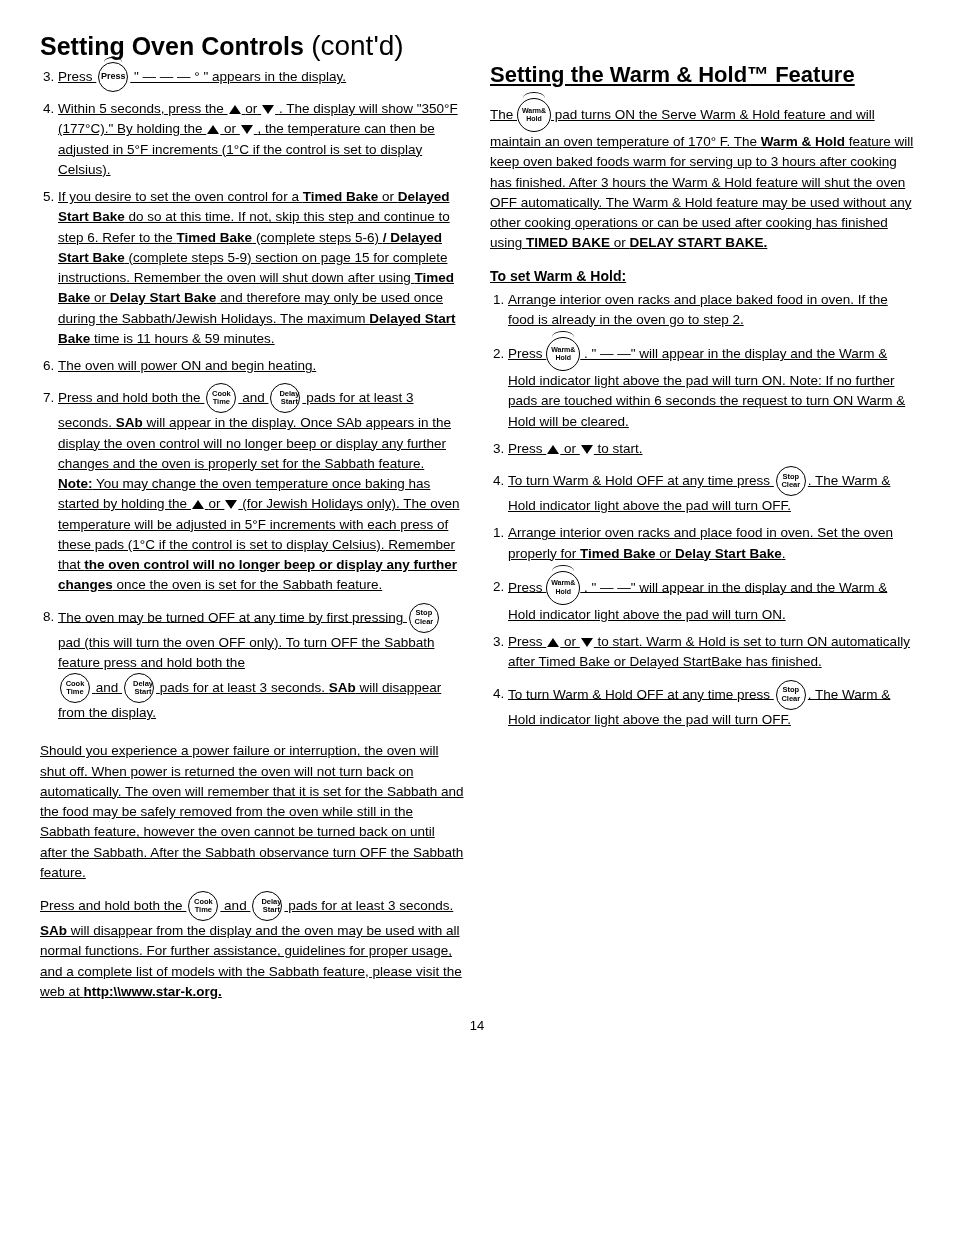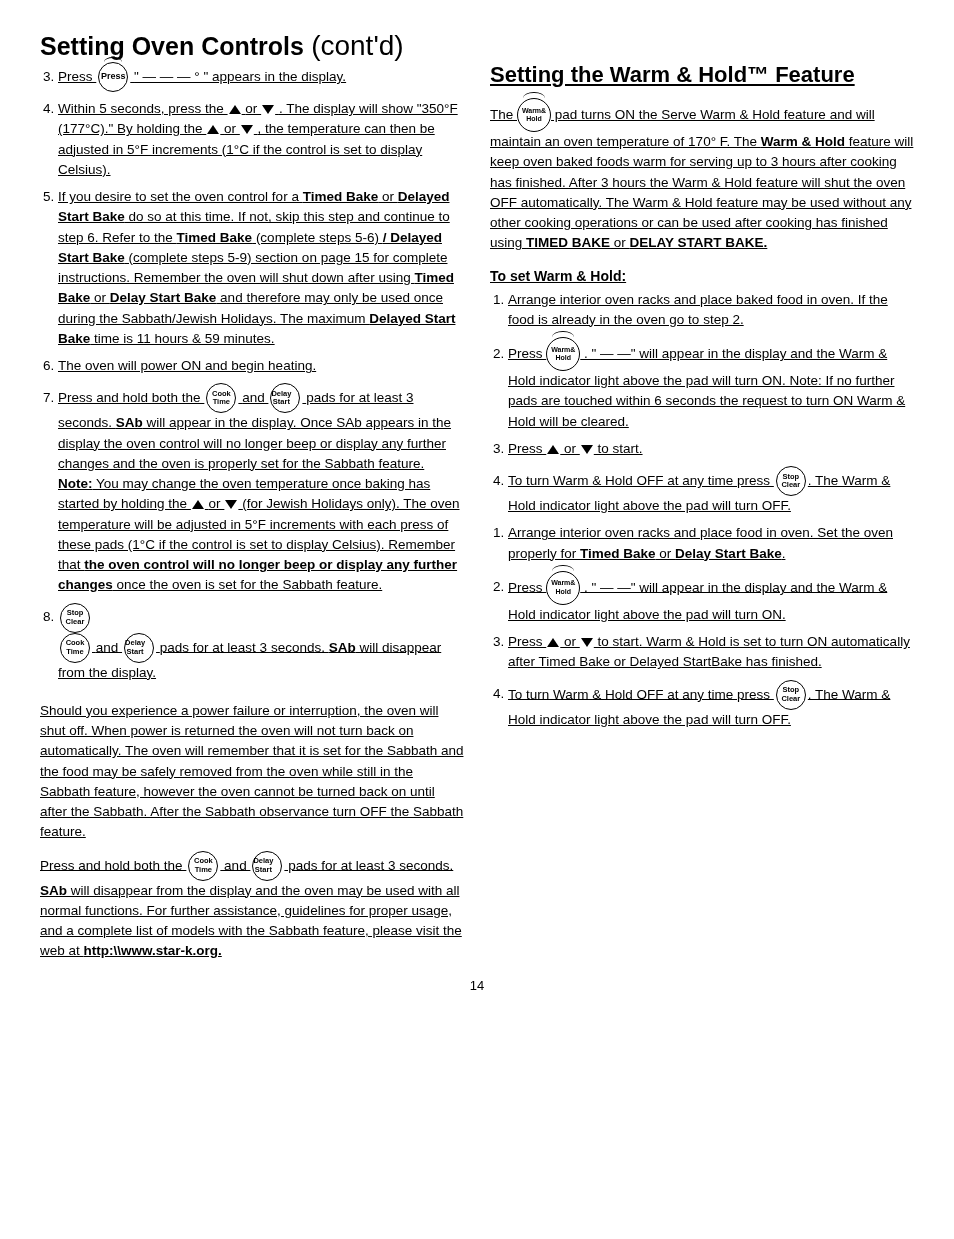--- a/index.html
+++ b/index.html
@@ -161,21 +161,21 @@
       height: 30px;
       font-size: 7.5px;
       font-weight: bold;
       vertical-align: middle;
       text-align: center;
       line-height: 1.1;
     }
     .delay-start-btn {
       display: inline-flex;
       flex-direction: column;
-      align-items: flex-start;
+      align-items: flex-end;
       justify-content: center;
       border: 1.5px solid #000;
       border-radius: 50%;
       width: 30px;
       height: 30px;
       font-size: 7.5px;
       font-weight: bold;
       vertical-align: middle;
       text-align: center;
       line-height: 1.1;
@@ -233,23 +233,25 @@
             <span style="font-size:7.5px;font-weight:bold;text-align:center;line-height:1.1;">Delay<br>Start</span>
           </span>
           <span> pads for at least 3 seconds. <strong>SAb</strong> will appear in the display. Once SAb appears in the display the oven control will no longer beep or display any further changes and the oven is properly set for the Sabbath feature.<br><strong>Note:</strong> You may change the oven temperature once baking has started by holding the </span>
           <span class="arrow-up"></span>
           <span> or </span>
           <span class="arrow-down"></span>
           <span> (for Jewish Holidays only). The oven temperature will be adjusted in 5°F increments with each press of these pads (1°C if the control is set to display Celsius). Remember that <strong>the oven control will no longer beep or display any further changes</strong> once the oven is set for the Sabbath feature.</span>
         </li>
 
         <li>
+          <span>The oven may be turned OFF at any time by first pressing </span>
           <span class="stop-btn" style="display:inline-flex;vertical-align:middle;margin:0 2px;">
             <span style="font-size:7.5px;font-weight:bold;text-align:center;line-height:1.1;">Stop<br>Clear</span>
           </span>
+          <span> pad (this will turn the oven OFF only). To turn OFF the Sabbath feature press and hold both the</span>
           <br>
           <span class="cook-time-btn" style="display:inline-flex;vertical-align:middle;margin:0 2px;">
             <span style="font-size:7.5px;font-weight:bold;text-align:center;line-height:1.1;">Cook<br>Time</span>
           </span>
           <span> and </span>
           <span class="delay-start-btn" style="display:inline-flex;vertical-align:middle;margin:0 2px;">
             <span style="font-size:7.5px;font-weight:bold;text-align:center;line-height:1.1;">Delay<br>Start</span>
           </span>
           <span> pads for at least 3 seconds. <strong>SAb</strong> will disappear from the display.</span>
         </li>

